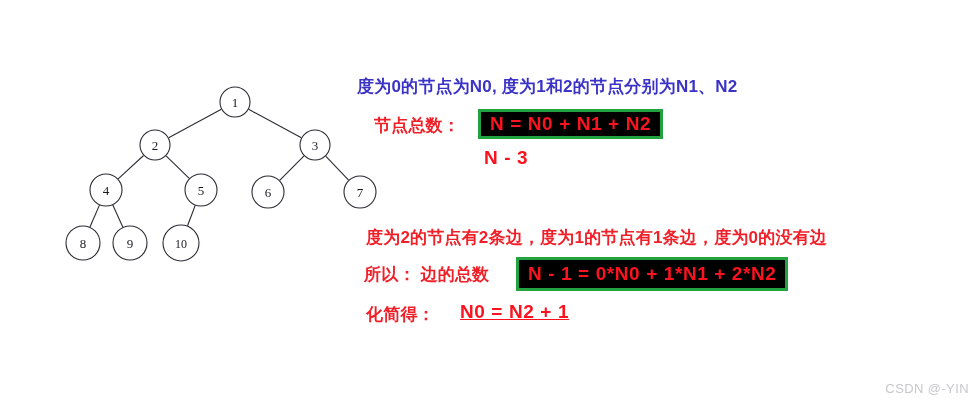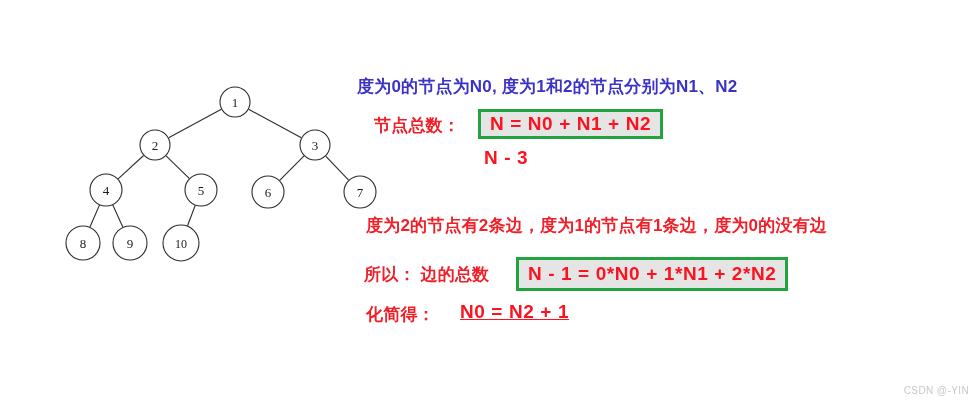--- a/index.html
+++ b/index.html
@@ -70,21 +70,21 @@
   .label-red {
     color: #f01f28;
     font-weight: bold;
     font-size: 17px;
   }
 
   
   .formula-box {
     position: absolute;
     border: 3px solid #22a33f;
-    background: #e5e5e5;
+    background: #000000;
     color: #fb131f;
     font-weight: bold;
     font-size: 19px;
     white-space: nowrap;
     display: flex;
     align-items: center;
     padding: 0 9px;
     letter-spacing: 0.6px;
     font-family: "Liberation Sans", "DejaVu Sans", sans-serif;
   }
@@ -96,21 +96,21 @@
     white-space: nowrap;
     letter-spacing: 0.6px;
   }
 
   
   #watermark {
     position: absolute;
     right: 10px;
     bottom: 8px;
     color: #c8c8cc;
-    font-size: 10px;
+    font-size: 13px;
     letter-spacing: 0.4px;
     font-family: "Liberation Sans", "DejaVu Sans", sans-serif;
   }
 </style>
 </head>
 <body>
 
 <div id="tree-diagram">
   <svg width="340" height="205" viewBox="0 0 340 205">
     <g id="tree-edges">
@@ -175,21 +175,21 @@
 
   <div class="ann-line label-red" style="left:374px; top:114px;">节点总数：</div>
 
   <div class="formula-box" style="left:478px; top:109px; height:30px;">
     <span>N = N0 + N1 + N2</span>
   </div>
 
 
   <div class="plain-formula" style="left:484px; top:147px;">N - 3</div>
 
-  <div class="ann-line ann-red" style="left:366px; top:214px;">度为2的节点有2条边，度为1的节点有1条边，度为0的没有边</div>
+  <div class="ann-line ann-red" style="left:366px; top:226px;">度为2的节点有2条边，度为1的节点有1条边，度为0的没有边</div>
 
   <div class="ann-line label-red" style="left:364px; top:263px;">所以： 边的总数</div>
 
   <div class="formula-box" style="left:516px; top:257px; height:34px;">
     <span>N - 1 = 0*N0 + 1*N1 + 2*N2</span>
   </div>
 
   <div class="ann-line label-red" style="left:366px; top:303px;">化简得：</div>
 
   <div class="plain-formula" style="left:460px; top:301px;text-decoration:underline;">N0 = N2 + 1</div>

